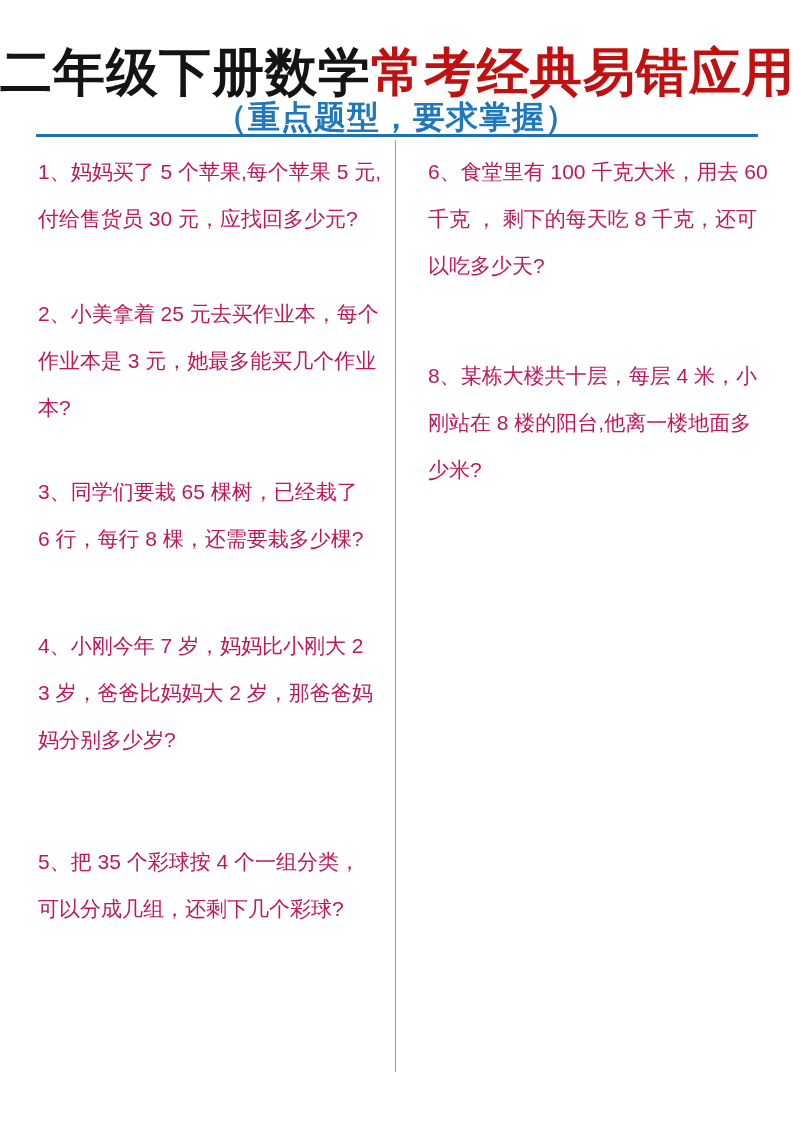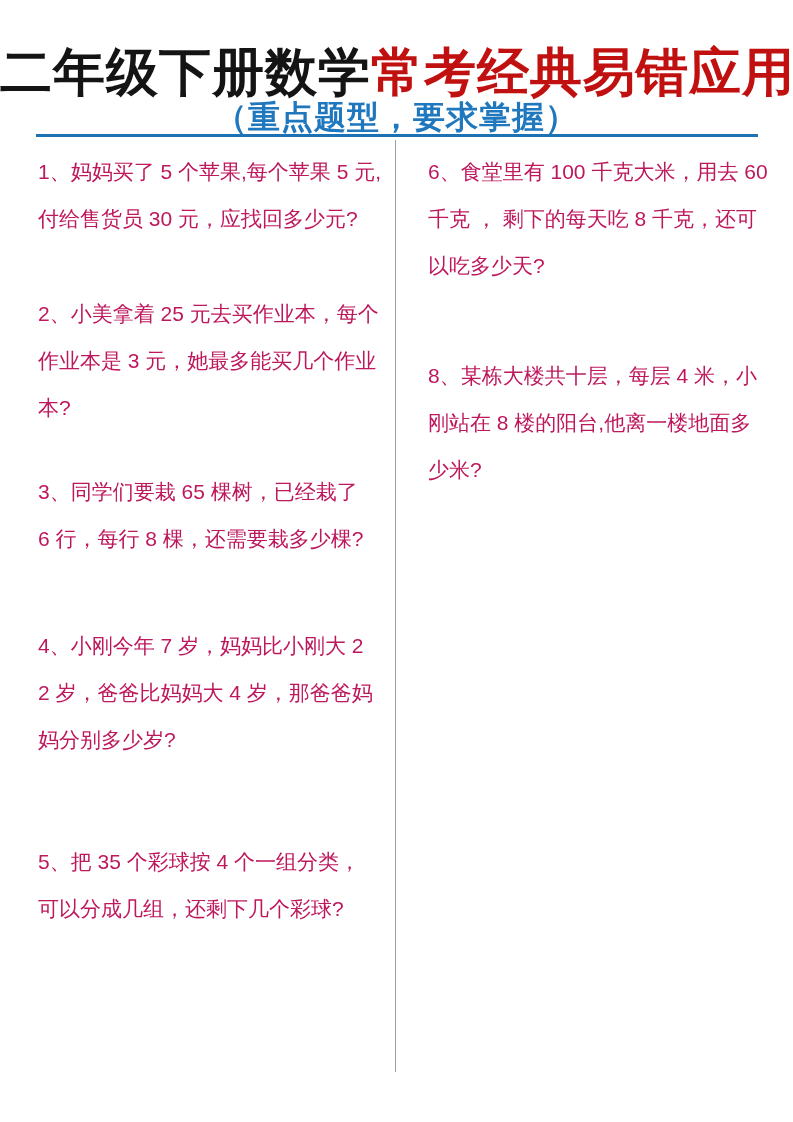--- a/index.html
+++ b/index.html
@@ -100,21 +100,21 @@
 
   <div class="col col-left">
     <div class="problem">1、妈妈买了 5 个苹果,每个苹果 5 元,
 付给售货员 30 元，应找回多少元?</div>
     <div class="problem">2、小美拿着 25 元去买作业本，每个
 作业本是 3 元，她最多能买几个作业
 本?</div>
     <div class="problem">3、同学们要栽 65 棵树，已经栽了
 6 行，每行 8 棵，还需要栽多少棵?</div>
     <div class="problem">4、小刚今年 7 岁，妈妈比小刚大 2
-2 岁，爸爸比妈妈大 4 岁，那爸爸妈
+3 岁，爸爸比妈妈大 2 岁，那爸爸妈
 妈分别多少岁?</div>
     <div class="problem">5、把 35 个彩球按 4 个一组分类，
 可以分成几组，还剩下几个彩球?</div>
   </div>
 
   <div class="col col-right">
     <div class="problem">6、食堂里有 100 千克大米，用去 60
 千克 ， 剩下的每天吃 8 千克，还可
 以吃多少天?</div>
     <div class="problem">8、某栋大楼共十层，每层 4 米，小

